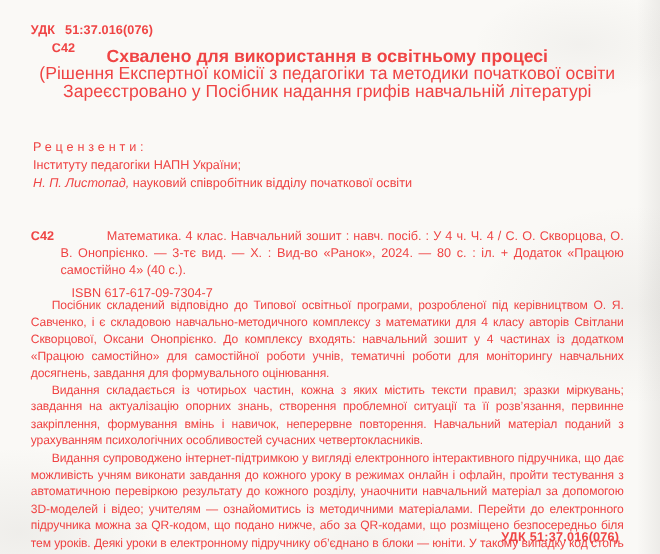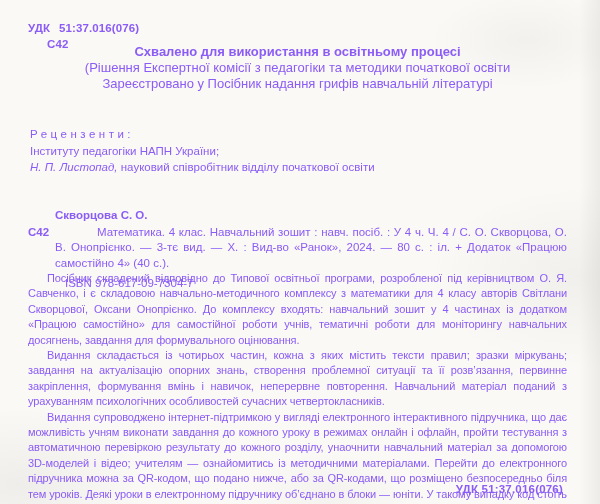--- a/index.html
+++ b/index.html
@@ -5,21 +5,21 @@
   html, body { margin: 0; padding: 0; }
   body {
     width: 600px; height: 504px;
     background: #e9e7e3;
     font-family: "Liberation Sans", "DejaVu Sans", sans-serif;
   }
   .page {
     position: relative;
     width: 600px; height: 504px;
     background: #faf9f6;
-    color: #8b5cf6;
+    color: #ef4444;
     overflow: hidden;
     box-sizing: border-box;
   }
   
   .page::before {
     content: "";
     position: absolute; inset: 0;
     pointer-events: none;
     background:
       radial-gradient(140px 70px at 88% 8%,  rgba(90,85,80,0.05), transparent 70%),
@@ -34,21 +34,21 @@
     font-size: 11.5px; font-weight: bold; line-height: 16px;
     letter-spacing: 0.1px;
   }
   .udk-top .udk-line { white-space: nowrap; }
   .udk-top .udk-label { margin-right: 9px; }
   .udk-top .udk-code { padding-left: 19px; }
 
   .approval {
     position: absolute; left: 30px; right: 35px; top: 44px;
     text-align: center;
-    font-size: 13px; line-height: 16px;
+    font-size: 16px; line-height: 16px;
   }
   .approval .title { font-weight: bold; }
 
   .reviewers {
     position: absolute; left: 30px; right: 35px; top: 126px;
     text-align: left;
     font-size: 11.5px; line-height: 16px;
   }
   .reviewers .heading {
     letter-spacing: 3.5px;
@@ -111,26 +111,25 @@
     <div>Зареєстровано у Посібник надання грифів навчальній літературі</div>
   </div>
 
   <div class="reviewers">
     <div class="heading">Рецензенти:</div>
     <div><span>Інституту педагогіки НАПН України;</span></div>
     <div><i>Н. П. Листопад,</i><span> науковий співробітник відділу початкової освіти</span></div>
   </div>
 
   <div class="bib">
-    <div class="author">Скворцова С. О.</div>
     <div class="entry-row">
       <span class="code">С42</span>
       <p class="entry">Математика. 4 клас. Навчальний зошит : навч. посіб. : У 4 ч. Ч. 4 / С. О. Скворцова, О. В. Онопрієнко. — 3-тє вид. — Х. : Вид-во «Ранок», 2024. — 80 с. : іл. + Додаток «Працюю самостійно 4» (40 с.).</p>
     </div>
-    <div class="isbn">ISBN 978-617-09-7304-7</div>
+    <div class="isbn">ISBN 617-617-09-7304-7</div>
   </div>
 
   <div class="annotation">
     <p>Посібник складений відповідно до Типової освітньої програми, розробленої під керівництвом О. Я. Савченко, і є складовою навчально-методичного комплексу з математики для 4 класу авторів Світлани Скворцової, Оксани Онопрієнко. До комплексу входять: навчальний зошит у 4 частинах із додатком «Працюю самостійно» для самостійної роботи учнів, тематичні роботи для моніторингу навчальних досягнень, завдання для формувального оцінювання.</p>
     <p>Видання складається із чотирьох частин, кожна з яких містить тексти правил; зразки міркувань; завдання на актуалізацію опорних знань, створення проблемної ситуації та її розв’язання, первинне закріплення, формування вмінь і навичок, неперервне повторення. Навчальний матеріал поданий з урахуванням психологічних особливостей сучасних четвертокласників.</p>
     <p>Видання супроводжено інтернет-підтримкою у вигляді електронного інтерактивного підручника, що дає можливість учням виконати завдання до кожного уроку в режимах онлайн і офлайн, пройти тестування з автоматичною перевіркою результату до кожного розділу, унаочнити навчальний матеріал за допомогою 3D-моделей і відео; учителям — ознайомитись із методичними матеріалами. Перейти до електронного підручника можна за QR-кодом, що подано нижче, або за QR-кодами, що розміщено безпосередньо біля тем уроків. Деякі уроки в електронному підручнику об’єднано в блоки — юніти. У такому випадку код стоїть біля першої теми юніта.</p>
 
   </div>
 
   <div class="udk-bottom">УДК 51:37.016(076)</div>

